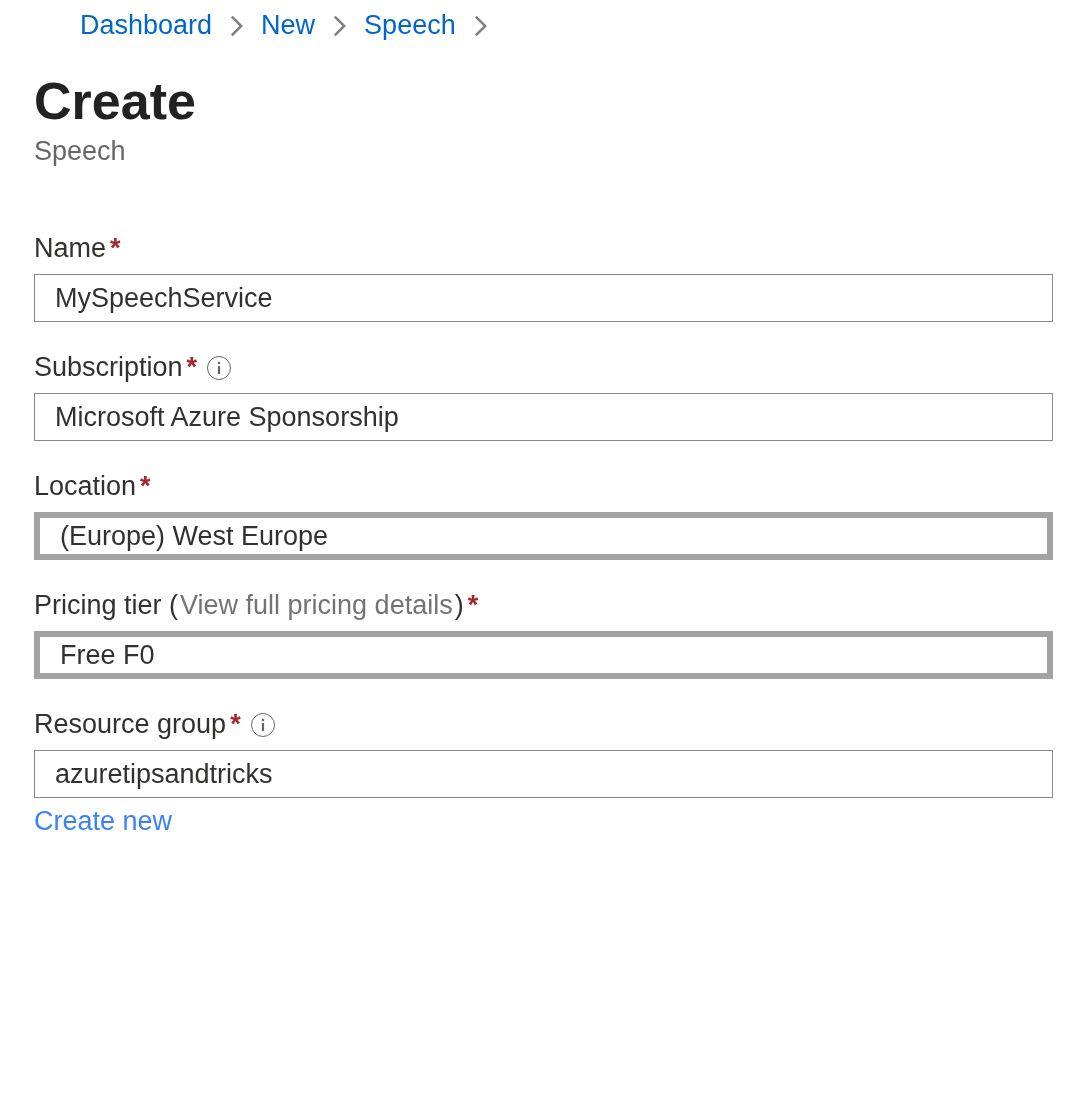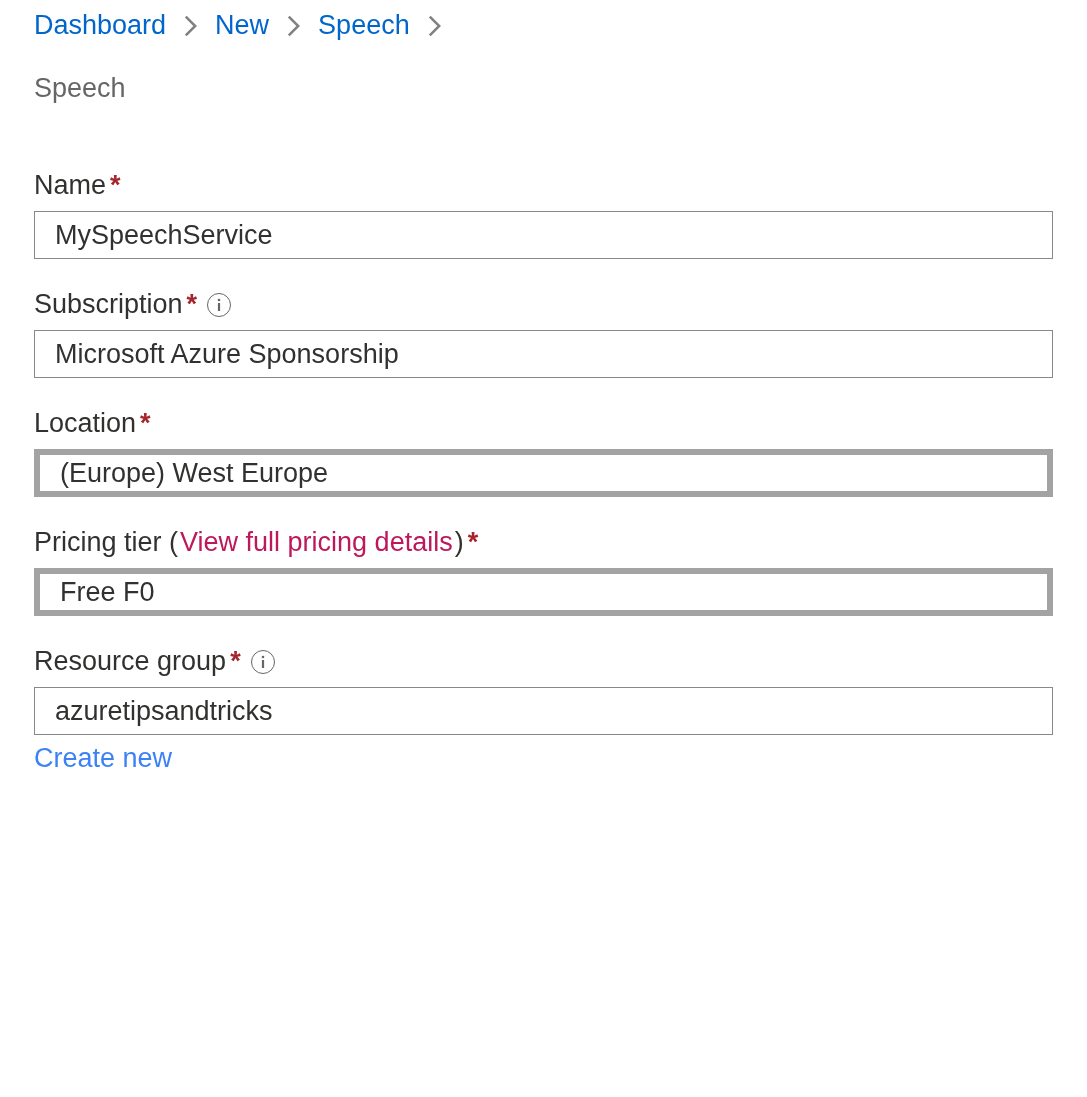--- a/index.html
+++ b/index.html
@@ -13,20 +13,21 @@
     .container {
       padding: 10px 34px 40px 34px;
     }
     .breadcrumb {
       display: flex;
       align-items: center;
       gap: 18px;
       font-size: 27px;
       margin-bottom: 32px;
       font-weight: 400;
+      margin-left: 46px;
     }
     .breadcrumb-link {
       color: #0066cc;
       text-decoration: none;
       cursor: pointer;
     }
     .breadcrumb-sep {
       color: #808080;
       display: inline-flex;
       align-items: center;
@@ -93,21 +94,21 @@
     }
     .create-new-link {
       display: inline-block;
       color: #3b82f6;
       font-size: 27px;
       margin-top: 8px;
       text-decoration: none;
       cursor: pointer;
     }
     .pricing-link {
-      color: #be185d;
+      color: #737373;
       text-decoration: none;
       cursor: pointer;
     }
     .label-text {
       display: inline;
     }
   </style>
 </head>
 <body>
 
@@ -127,20 +128,21 @@
         </svg>
     </span>
     <a class="breadcrumb-link">Speech</a>
     <span class="breadcrumb-sep">
       <svg viewBox="0 0 8 14">
           <path d="M1 1 L7 7 L1 13" stroke="#808080" stroke-width="1.6" fill="none"></path>
         </svg>
     </span>
   </nav>
 
+  <h1 class="page-title">Create</h1>
   <div class="subtitle">Speech</div>
 
   <div class="form-group">
     <div class="form-label">
       <span class="label-text">Name</span>
       <span class="required">*</span>
     </div>
     <input type="text" class="form-input" value="MySpeechService" style="">
   </div>
 

